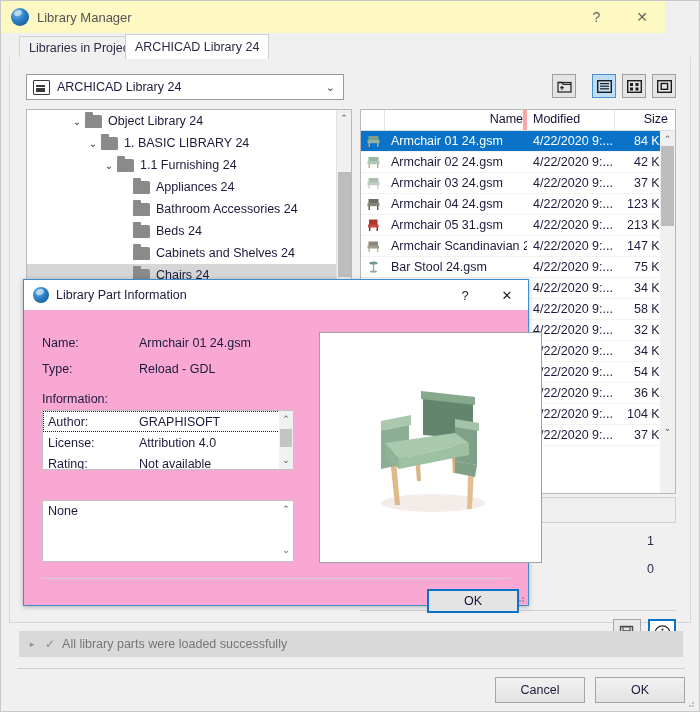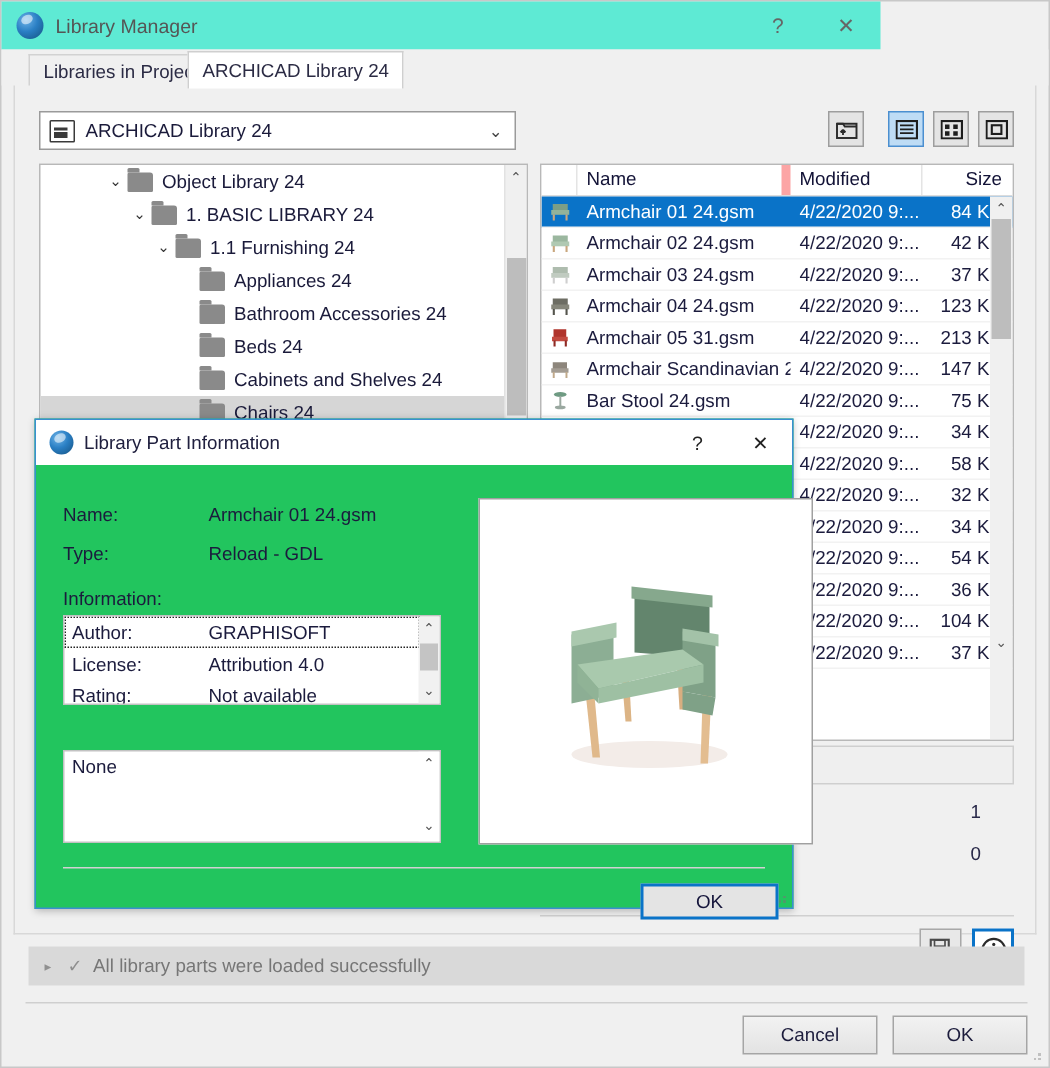--- a/index.html
+++ b/index.html
@@ -13,22 +13,22 @@
     overflow: hidden;
   }
   .window {
     position: absolute; left: 0; top: 0;
     width: 700px; height: 712px;
     background: #f0f0f0;
     border: 1px solid #c8c8c8;
   }
   
   .titlebar {
-    position: absolute; left: 0; top: 0; width: 586px; height: 32px;
-    background: #5eead4;
+    position: absolute; left: 0; top: 0; width: 664px; height: 32px;
+    background: #fef9c3;
     display: flex; align-items: center;
   }
   .app-icon {
     width: 18px; height: 18px; margin-left: 10px; margin-right: 8px;
     border-radius: 50%;
     background: radial-gradient(circle at 35% 30%, #6fb4e8 0%, #2a7fc4 45%, #14507f 100%);
     position: relative;
   }
   .app-icon::after {
     content: ""; position: absolute; left: 3px; top: 2px;
@@ -109,21 +109,21 @@
   .sb-up, .sb-dn { height: 15px; display: flex; align-items: center; justify-content: center; color: #555; font-size: 9px; }
   .tree-thumb { position: absolute; left: 1px; top: 62px; width: 13px; height: 105px; background: #bdbdbd; }
   
   .filelist {
     position: absolute; left: 350px; top: 52px; width: 316px; height: 385px;
     background: #fff; border: 1px solid #b8b8b8; overflow: hidden;
   }
   .fl-head { display: flex; height: 21px; background: #fff; border-bottom: 1px solid #dcdcdc; }
   .fl-head div { font-size: 12.5px; color: #121236; padding-top: 2px; }
   .c-ico { width: 24px; flex: none; border-right: 1px solid #e4e4e4; }
-  .c-name { flex: 1; padding-left: 6px !important; border-right: 6px solid #fca5a5; }
+  .c-name { flex: 1; padding-left: 6px !important; border-right: 4px solid #fca5a5; text-align: right; }
   .c-mod { width: 88px; flex: none; padding-left: 6px !important; border-right: 1px solid #e4e4e4; }
   .c-size { width: 60px; flex: none; text-align: right; padding-right: 7px !important; }
   .frow { display: flex; height: 21px; align-items: center; border-bottom: 1px solid #f2f2f2; }
   .frow.sel { background: #0a73c8; }
   .frow.sel .fname, .frow.sel .fmod, .frow.sel .fsize { color: #fff; }
   .fico { width: 24px; flex: none; display: flex; align-items: center; justify-content: center; }
   .fname { flex: 1; padding-left: 6px; font-size: 12.5px; color: #1b1b3d; white-space: nowrap; overflow: hidden; }
   .fmod { width: 88px; flex: none; padding-left: 6px; font-size: 12.5px; color: #1b1b3d; }
   .fsize { width: 60px; flex: none; text-align: right; padding-right: 7px; font-size: 12.5px; color: #1b1b3d; }
   .fl-sb { position: absolute; right: 0; top: 21px; width: 15px; bottom: 0; background: #f0f0f0; }
@@ -164,21 +164,21 @@
   .reload-ico::after { content: ""; position: absolute; left: 4.5px; top: 2.5px; width: 4px; height: 7px; border-left: 1.6px solid #1e9e4a; transform: rotate(25deg); }
   .grip { position: absolute; right: 4px; bottom: 3px; width: 9px; height: 9px; opacity: .45;
     background:
       radial-gradient(circle 1px at 7px 7px, #888 99%, transparent),
       radial-gradient(circle 1px at 4px 7px, #888 99%, transparent),
       radial-gradient(circle 1px at 7px 4px, #888 99%, transparent);
   }
   
   .modal {
     position: absolute; left: 22px; top: 278px; width: 506px; height: 327px;
-    background: #22c55e; border: 1px solid #3a8fd0;
+    background: #f9a8d4; border: 1px solid #3a8fd0;
     box-shadow: 0 1px 5px rgba(0,0,0,.25);
   }
   .m-title { height: 30px; background: #fff; display: flex; align-items: center; }
   .m-title .app-icon { margin-left: 9px; margin-right: 7px; width: 16px; height: 16px; }
   .m-title-text { font-size: 12.5px; color: #20203f; }
   .m-btns { margin-left: auto; display: flex; }
   .m-btn { width: 42px; height: 30px; display: flex; align-items: center; justify-content: center; color: #222; font-size: 13px; }
   .m-body { position: absolute; left: 0; top: 30px; right: 0; bottom: 0; }
   .mrow { position: absolute; font-size: 12.5px; color: #1b1b3d; }
   .lbl-name { left: 18px; top: 26px; }

